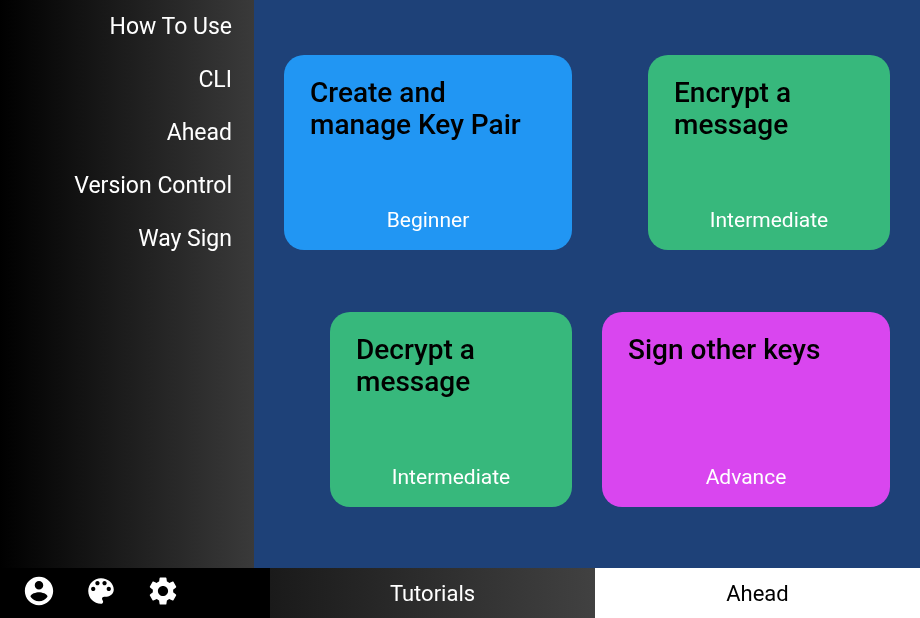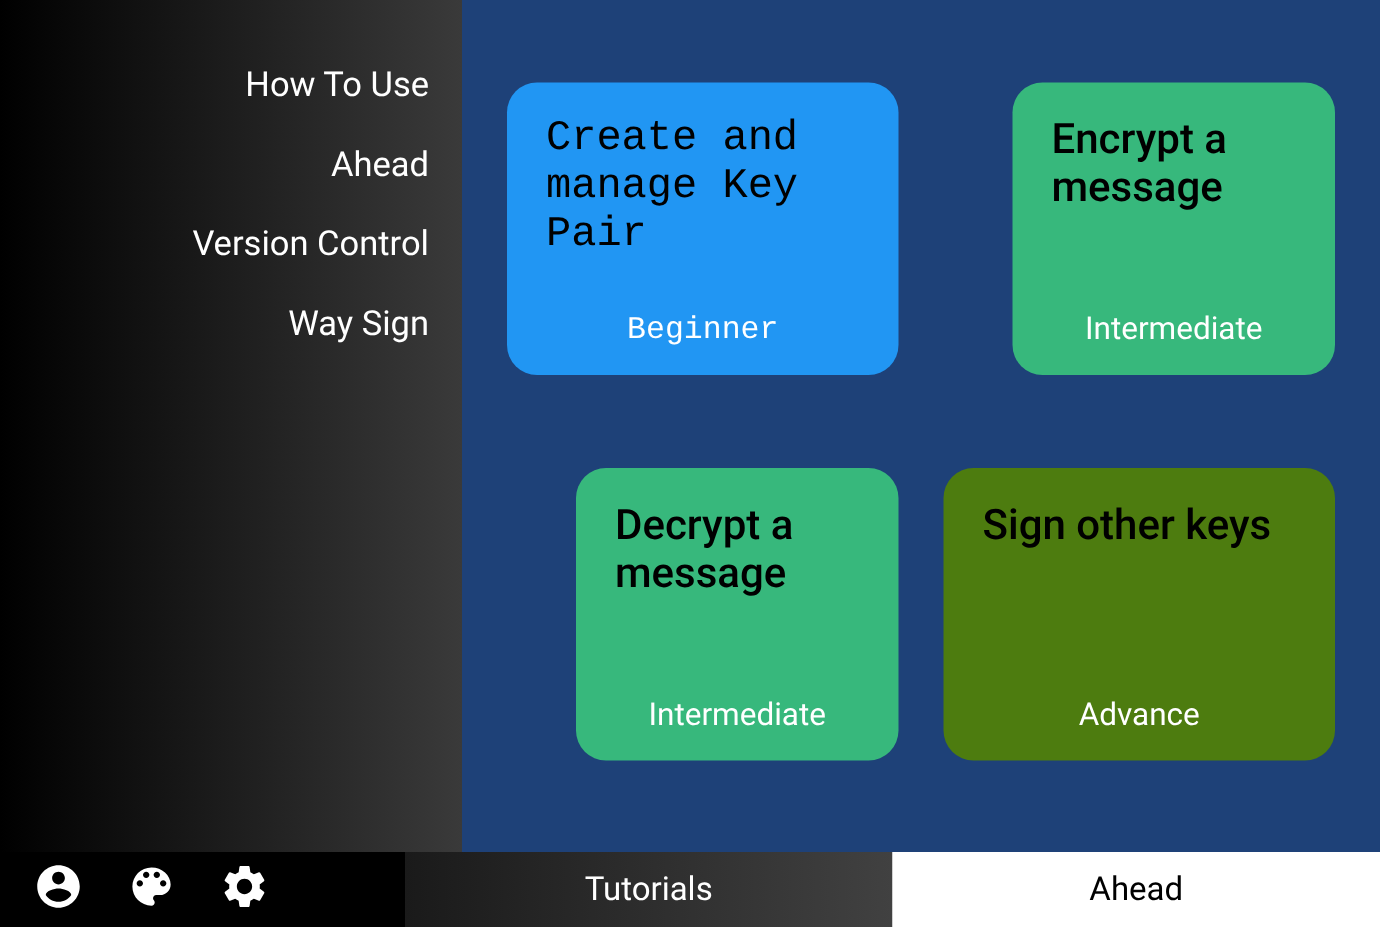--- a/index.html
+++ b/index.html
@@ -14,25 +14,24 @@
       overflow: hidden;
       display: flex;
       flex-direction: column;
     }
     .app {
       display: flex;
       flex: 1;
       height: 568px;
     }
     .sidebar {
-      width: 308px;
+      width: 254px;
       background: linear-gradient(to right, #000000, #3a3a3a);
       display: flex;
       flex-direction: column;
-      padding-top: 30px;
     }
     .sidebar-item {
       color: #ffffff;
       font-size: 23px;
       text-align: right;
       padding: 13px 22px 13px 10px;
       cursor: pointer;
       font-weight: 400;
     }
     .sidebar-item.active {
@@ -63,23 +62,23 @@
       font-weight: 500;
       color: #000000;
       line-height: 1.15;
     }
     .card-level {
       font-size: 21px;
       color: #ffffff;
       text-align: center;
       font-weight: 400;
     }
-    .card.blue { background: #2196f3; font-family: Liberation Mono, monospace; }
+    .card.blue { background: #2196f3; }
     .card.green { background: #37b87c; margin-left: 46px; }
-    .card.red { background: #4d7c0f; }
+    .card.red { background: #d946ef; }
     .bottom-bar {
       height: 50px;
       display: flex;
       width: 920px;
     }
     .bottom-icons {
       width: 270px;
       background: #000000;
       display: flex;
       align-items: center;
@@ -112,20 +111,21 @@
       background: #ffffff;
       color: #000000;
     }
   </style>
 </head>
 <body>
 
 <div class="app">
   <div class="sidebar">
     <div class="sidebar-item">How To Use</div>
+    <div class="sidebar-item">CLI</div>
     <div class="sidebar-item">Ahead</div>
     <div class="sidebar-item">Version Control</div>
     <div class="sidebar-item">Way Sign</div>
   </div>
 
   <div class="content">
     <div class="card blue">
       <div class="card-title">Create and manage Key Pair</div>
       <div class="card-level">Beginner</div>
     </div>

